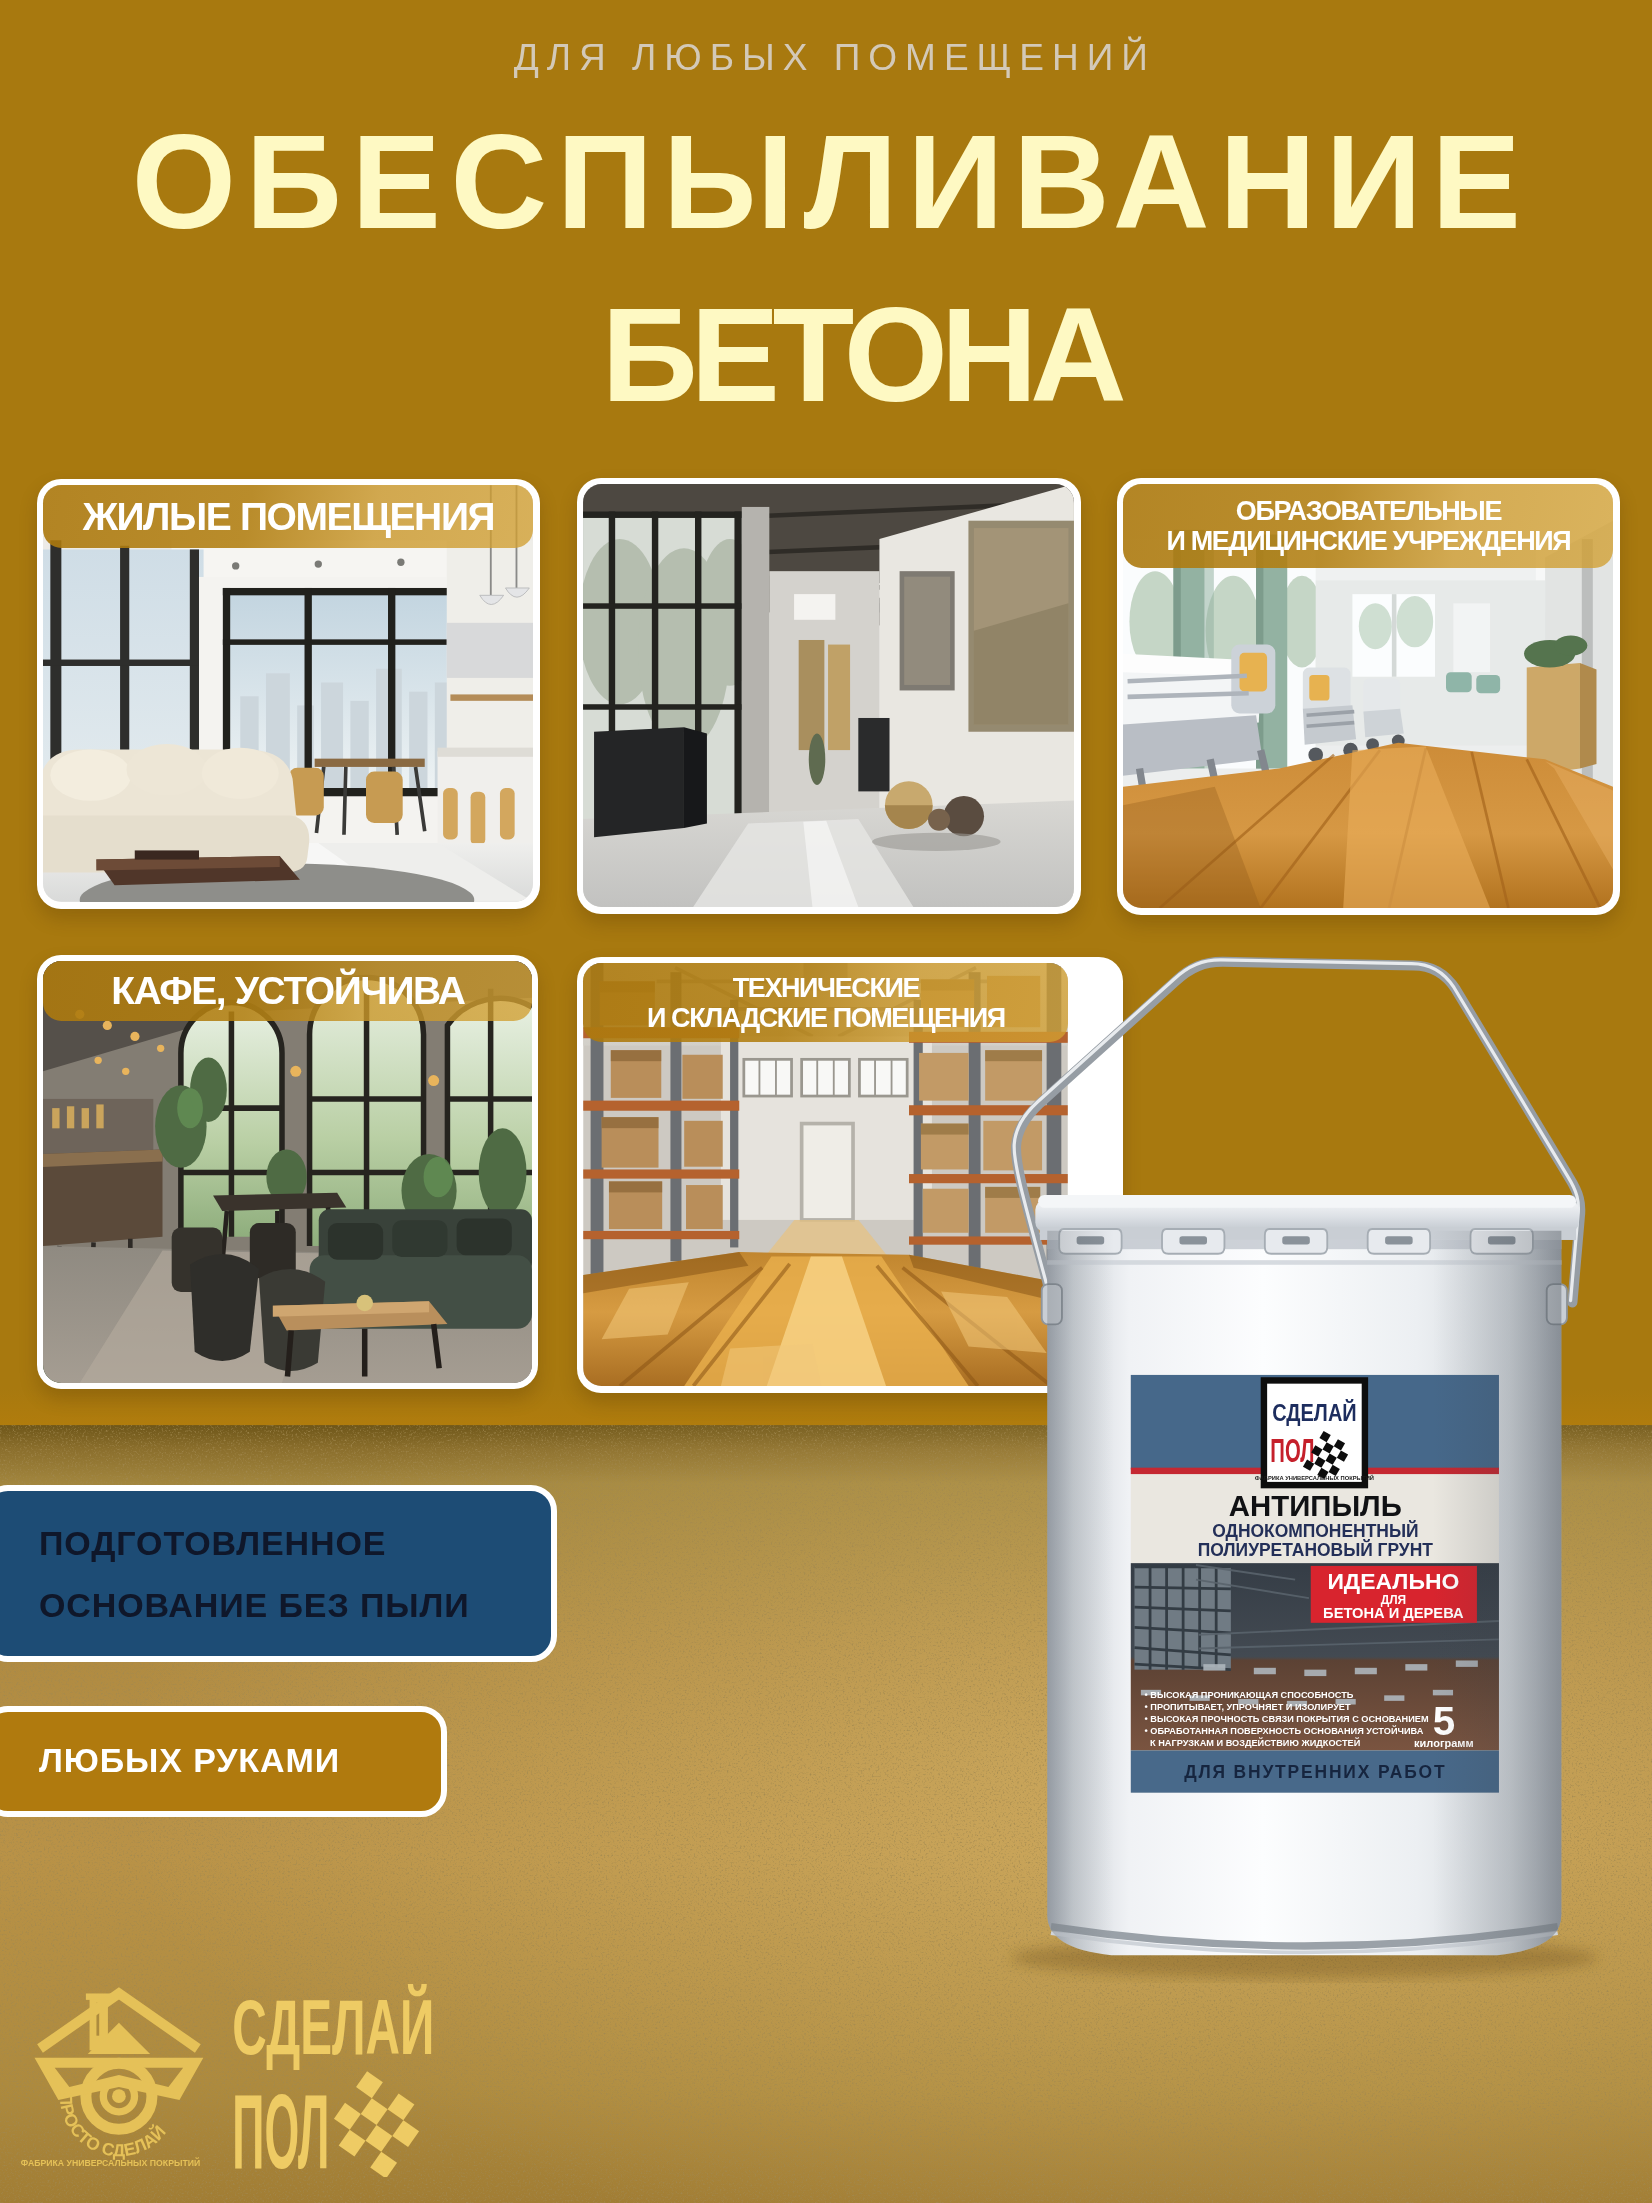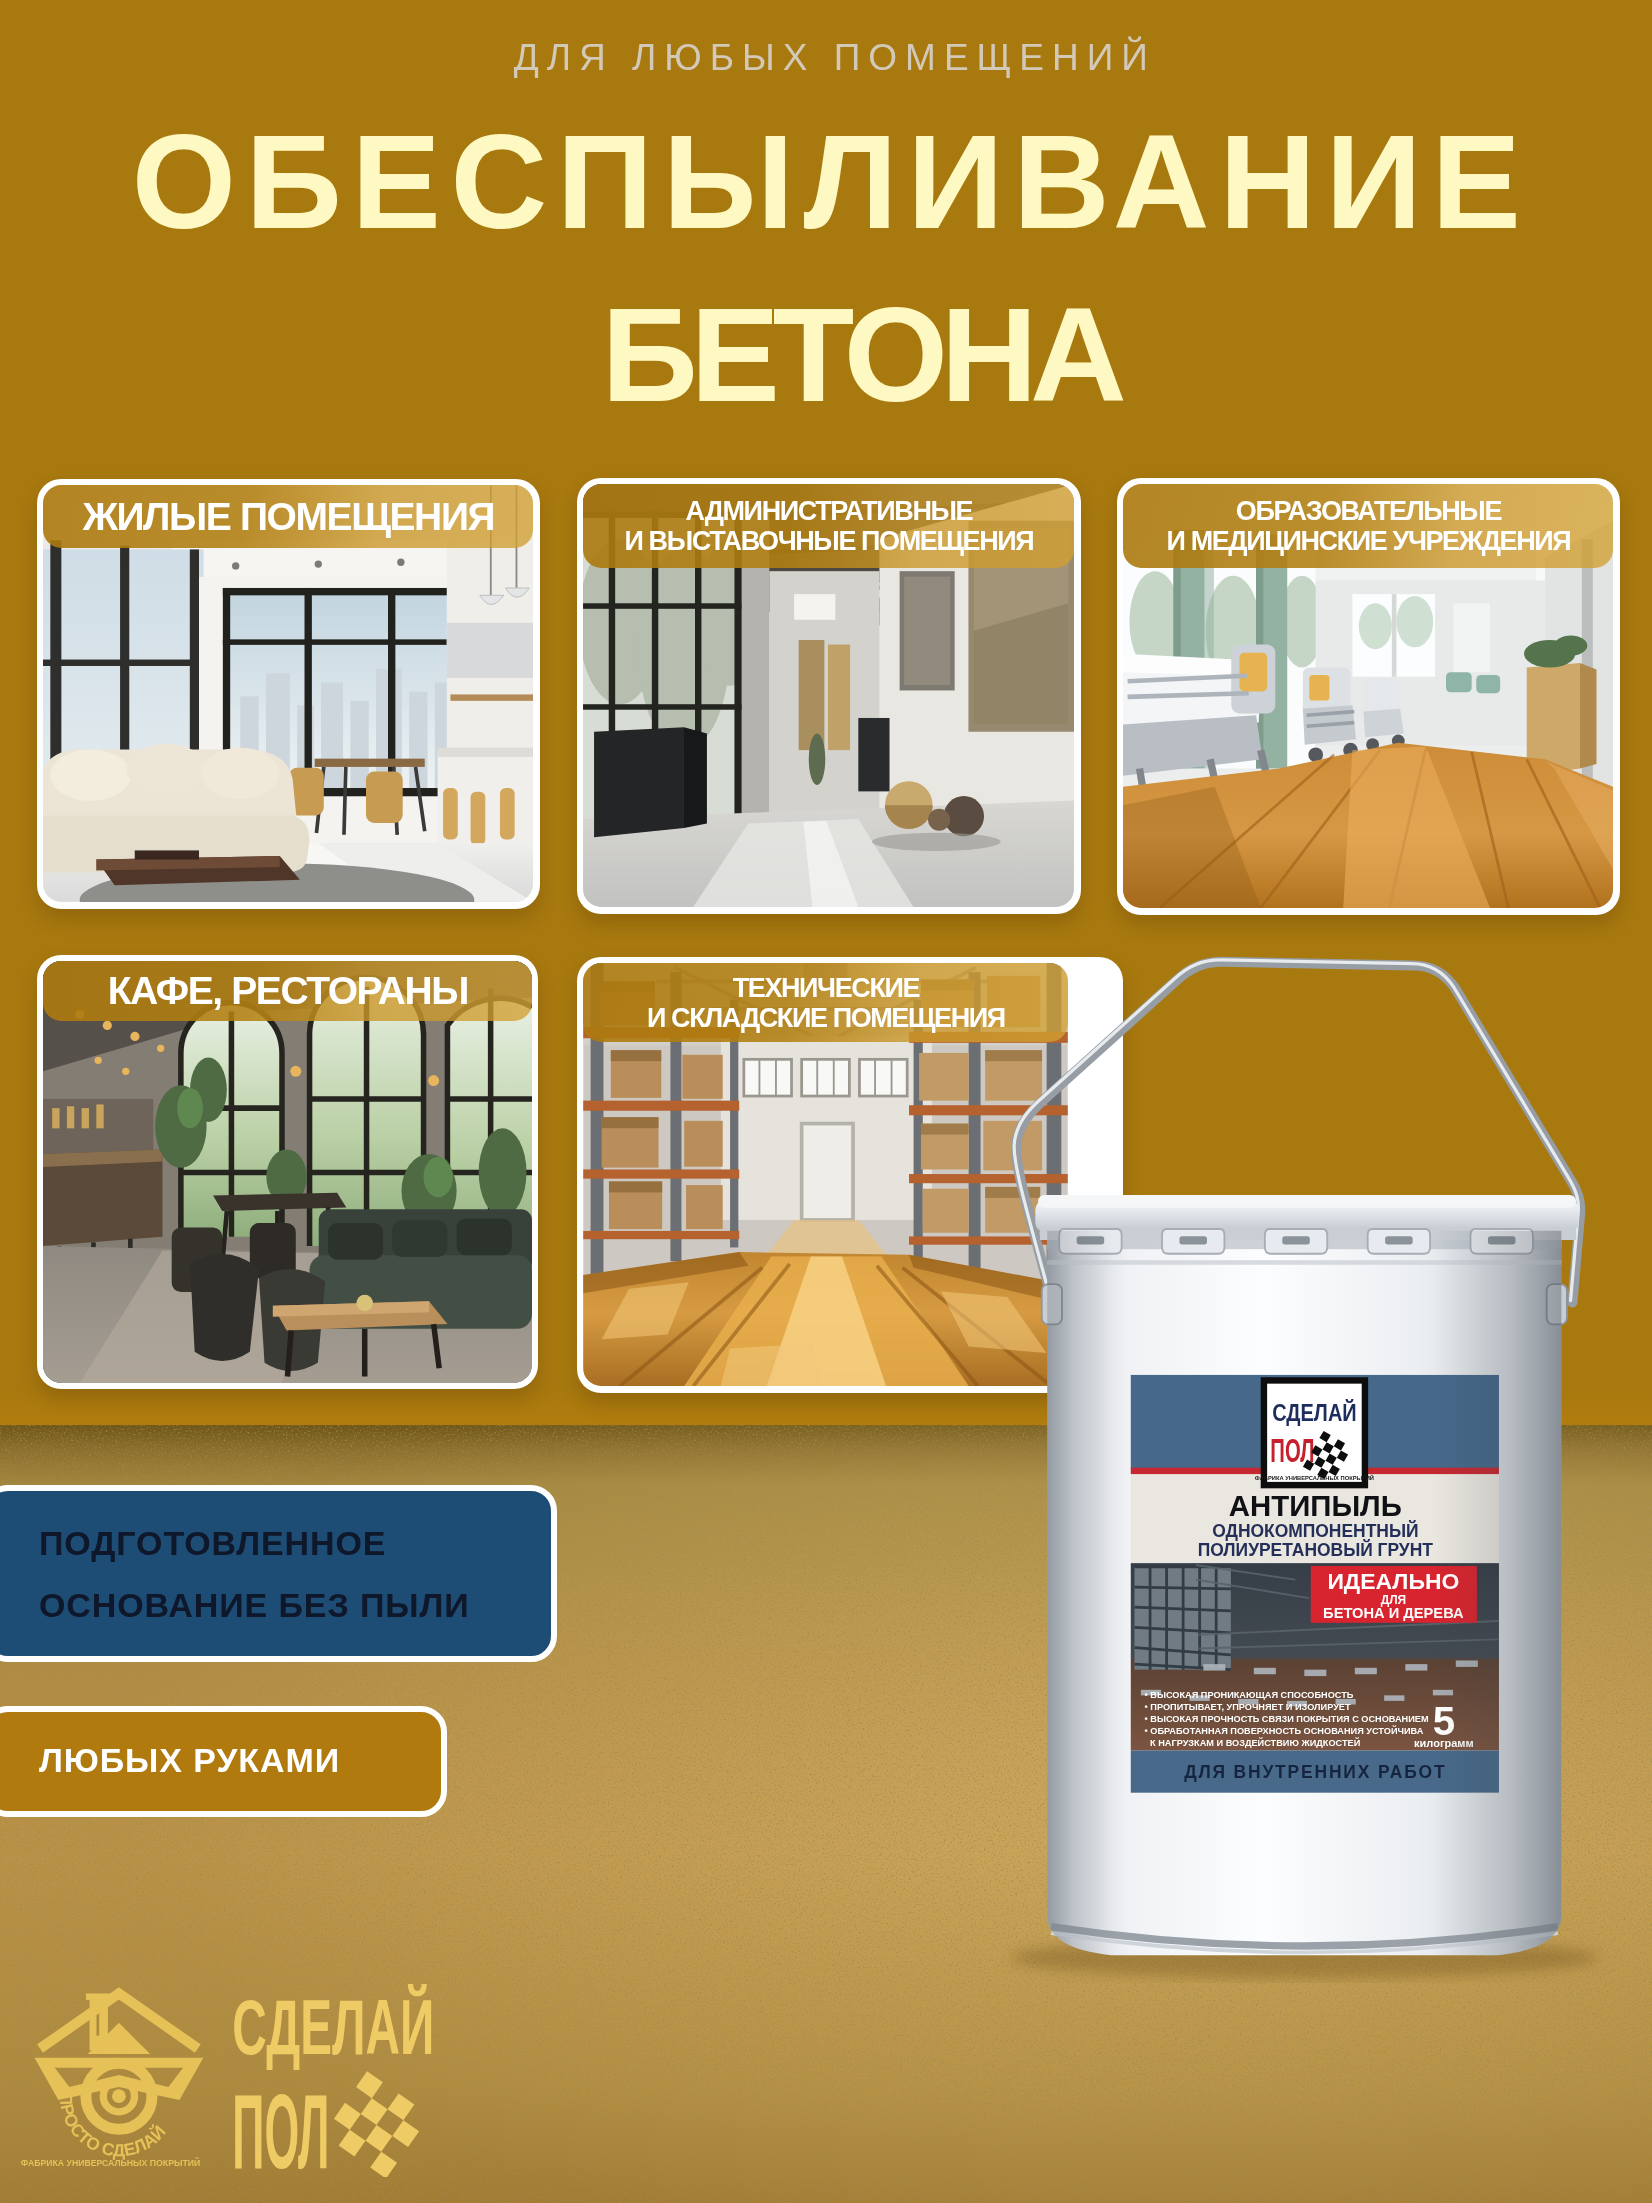--- a/index.html
+++ b/index.html
@@ -225,21 +225,20 @@
         </g>
     <rect x="300" y="255" width="34" height="80" fill="#2a2b2c"></rect>
 
     <circle cx="355" cy="350" r="26" fill="#c8a96e"></circle>
     <path d="M329 350 a26 26 0 0 0 52 0 z" fill="#a5854d"></path>
     <circle cx="415" cy="362" r="22" fill="#5a4c40"></circle>
     <circle cx="388" cy="366" r="12" fill="#77624c"></circle>
     <ellipse cx="385" cy="390" rx="70" ry="10" fill="#9a9892" opacity="0.6"></ellipse>
   </svg>
   </div>
-  <div class="lbl" style="width:491px;height:84px;font-size:27px;line-height:30px;">АДМИНИСТРАТИВНЫЕ<br>И ВЫСТАВОЧНЫЕ ПОМЕЩЕНИЯ</div>
 </div>
 
 <div class="card" style="left:1117px;top:478px;width:503px;height:437px;">
   <div class="ph" style="width:490px;height:424px;">
   <svg width="490" height="424" viewBox="0 0 534 462">
     <defs>
       <linearGradient id="p3fl" x1="0" y1="0" x2="0" y2="1">
         <stop offset="0" stop-color="#c98a35"></stop>
             <stop offset="1" stop-color="#b47425"></stop>
       </linearGradient>
@@ -428,21 +427,21 @@
     </g>
 
     <g>
           <polygon points="250,375 420,370 440,395 265,402" fill="#b98f5c"></polygon>
        <polygon points="250,375 420,370 420,382 250,387" fill="#cfa670"></polygon>
        <path d="M270 402 l-4 50 M425 395 l6 48 M350 400 l0 52" stroke="#241f1b" stroke-width="6" fill="none"></path>
         </g>
     <circle cx="350" cy="372" r="9" fill="#d8c27a"></circle>
   </svg>
   </div>
-  <div class="lbl" style="width:489px;height:60px;font-size:39px;">КАФЕ, РЕСТОРАНЫ</div>
+  <div class="lbl" style="width:489px;height:60px;font-size:39px;">КАФЕ, УСТОЙЧИВА</div>
 </div>
 
 <div class="card" style="left:577px;top:957px;width:498px;height:436px;padding-left:48px;">
   <div class="ph" style="width:485px;height:423px;">
   <svg width="485" height="423" viewBox="0 0 528 461">
     <defs>
       <linearGradient id="p5fl" x1="0" y1="0" x2="0" y2="1">
         <stop offset="0" stop-color="#c1862f"></stop>
             <stop offset="0.45" stop-color="#d69b42"></stop>
             <stop offset="1" stop-color="#a96e22"></stop>

